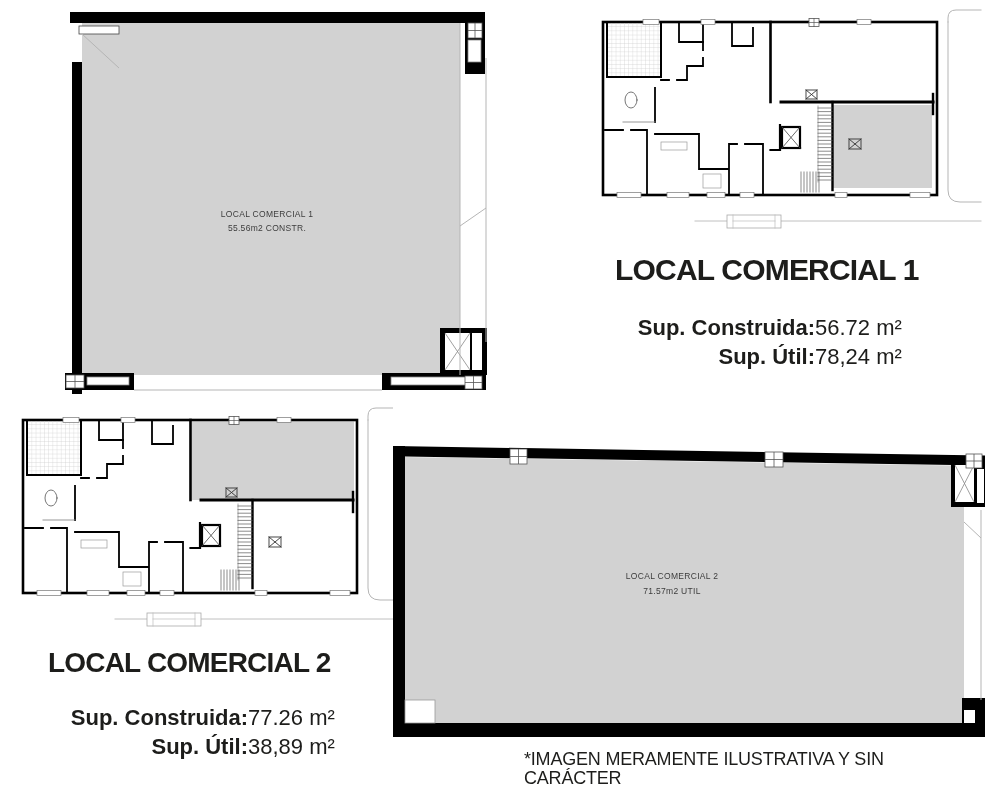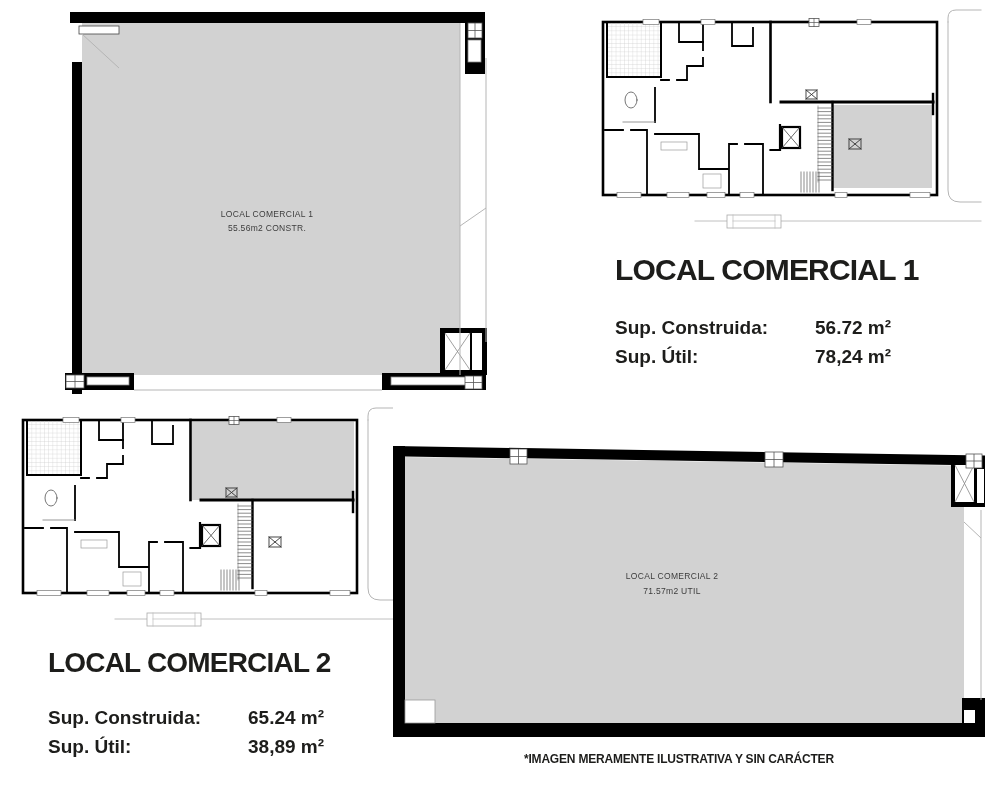--- a/index.html
+++ b/index.html
@@ -6,24 +6,24 @@
   body{width:996px;height:795px;background:#ffffff;position:relative;overflow:hidden;
        font-family:"Liberation Sans", sans-serif;color:#1d1d1b;}
   .abs{position:absolute;}
   svg text{font-family:"Liberation Sans", sans-serif;}
   .plan-label{font-size:8.5px;fill:#3c3c3c;letter-spacing:.3px;}
   .info h2{margin:0;font-weight:bold;letter-spacing:-0.8px;line-height:1.04;}
   .info1 h2{font-size:30px;}
   .info2 h2{font-size:28px;}
   .rows{margin-top:32px;}
   .info2 .rows{margin-top:30px;}
-  .row{display:flex;margin-bottom:7px;font-size:19px;line-height:22px;}
+  .row{display:flex;margin-bottom:7px;font-size:22px;line-height:22px;text-align:right;}
   .row .lbl{width:200px;font-weight:bold;}
-  .row .val{font-weight:700;}
-  .disclaimer{font-size:12px;font-weight:bold;line-height:18.5px;letter-spacing:-0.2px;}
+  .row .val{font-weight:400;}
+  .disclaimer{font-size:18px;font-weight:normal;line-height:18.5px;letter-spacing:-0.2px;}
 </style>
 </head>
 <body>
 
 <svg width="0" height="0" style="position:absolute" aria-hidden="true">
   <defs>
     <pattern id="hatch" width="4.2" height="4.2" patternUnits="userSpaceOnUse">
       <path d="M0 0H4.2 M0 0V4.2" stroke="#cfcfcf" stroke-width="0.7" fill="none"></path>
     </pattern>
     <g id="bldg" fill="none" stroke-linecap="square">
@@ -163,21 +163,21 @@
 <svg class="abs" style="left:8px;top:402px" width="385" height="235" viewBox="0 0 385 235">
   <rect x="184" y="19.5" width="162" height="78.5" fill="#d2d2d2"></rect>
   <use href="#bldg" x="15" y="18"></use>
 </svg>
 
 <div class="abs info info2" style="left:48px;top:648px;width:330px">
   <h2>LOCAL COMERCIAL 2</h2>
   <div class="rows">
     <div class="row">
       <span class="lbl">Sup. Construida:</span>
-      <span class="val">65.24 m²</span>
+      <span class="val">77.26 m²</span>
     </div>
     <div class="row">
       <span class="lbl">Sup. Útil:</span>
       <span class="val">38,89 m²</span>
     </div>
   </div>
 </div>
 
 <svg class="abs" style="left:388px;top:438px" width="608" height="305" viewBox="0 0 608 305">
   <polygon points="17,19 565,27.5 565,68 576,68 576,285 17,285" fill="#d2d2d2"></polygon>

